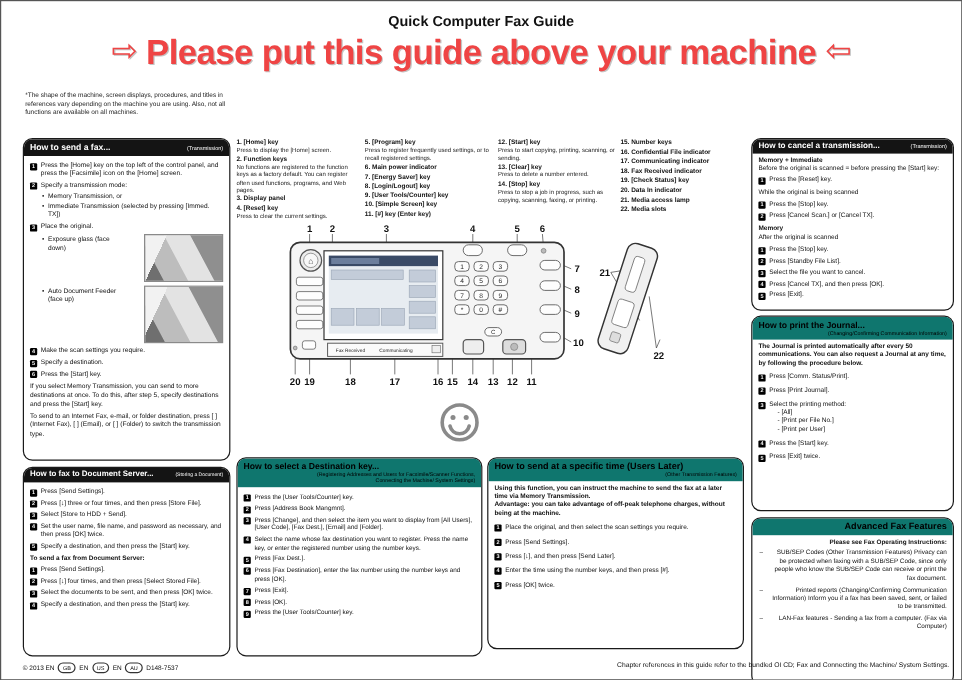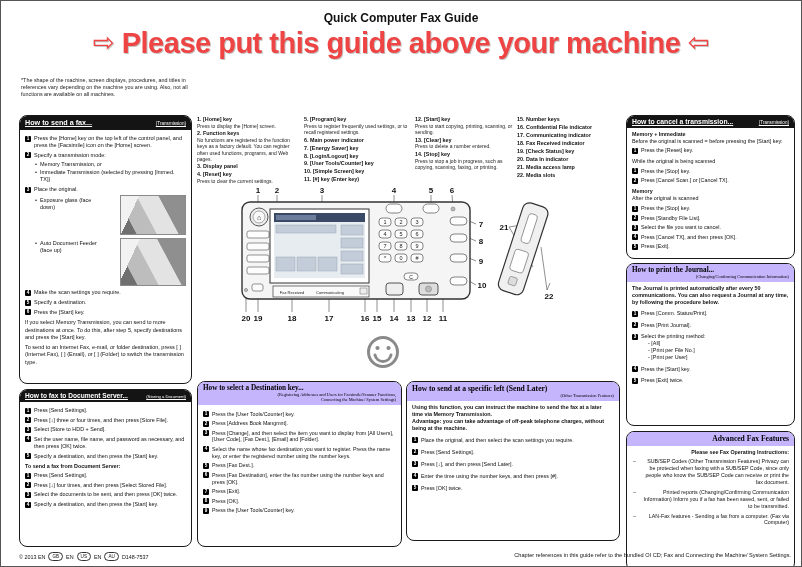--- a/index.html
+++ b/index.html
@@ -6,22 +6,22 @@
   .page{position:relative;width:800px;height:565px;border:1px solid #555;background:#fff;
         font-family:"Liberation Sans","DejaVu Sans",sans-serif;color:#111;overflow:hidden;}
   
   .doc-title{position:absolute;top:10px;left:0;width:100%;text-align:center;font-size:12px;font-weight:bold;}
   .banner{position:absolute;top:26px;left:0;width:100%;text-align:center;color:#ef4444;
           font-weight:bold;font-size:29px;letter-spacing:-0.5px;text-shadow:1px 1px 0 #c4c4c4;white-space:nowrap;}
   .banner .arr{font-size:26px;font-weight:normal;vertical-align:2px;}
   .note{position:absolute;left:20px;top:76px;width:172px;font-size:5.4px;line-height:1.3;color:#222;}
   
   .box{position:absolute;border:1.5px solid #1a1a1a;border-radius:8px;background:#fff;overflow:hidden;box-sizing:border-box;}
-  .hdr-dark{background:#141414;color:#fff;padding:2px 5px 2.5px;display:flex;justify-content:space-between;align-items:baseline;text-decoration:underline;}
-  .hdr-gray{background:#c4b5fd;color:#000;padding:2px 5px 2.5px;font-family:Liberation Serif, serif;}
+  .hdr-dark{background:#141414;color:#fff;padding:2px 5px 2.5px;display:flex;justify-content:space-between;align-items:baseline;}
+  .hdr-gray{background:#0f766e;color:#000;padding:2px 5px 2.5px;}
   .hdr-title{font-weight:bold;font-size:7.2px;white-space:nowrap;}
   .hdr-tag{font-size:4.6px;white-space:nowrap;}
   .hdr-gray .tagline{font-size:4.4px;text-align:right;line-height:1.2;}
   .bx-body{padding:3px 5px;font-size:5.5px;line-height:1.3;}
   .steps{counter-reset:s;}
   .step{position:relative;padding-left:9px;margin:2.6px 0;}
   .step::before{counter-increment:s;content:counter(s);position:absolute;left:0;top:0.5px;width:6px;height:6px;
     background:#000;color:#fff;font-size:4.6px;line-height:6px;text-align:center;border-radius:1px;font-weight:bold;}
   .bullet{position:relative;padding-left:6px;margin:1.5px 0;}
   .bullet::before{content:"\2022";position:absolute;left:1px;top:0;}
@@ -385,21 +385,21 @@
       <div class="step">Press [Fax Dest.].</div>
       <div class="step">Press [Fax Destination], enter the fax number using the number keys and press [OK].</div>
       <div class="step">Press  [Exit].</div>
       <div class="step">Press  [OK].</div>
       <div class="step">Press the [User Tools/Counter] key.</div>
     </div>
   </div>
 
   <div class="box" style="left:405px;top:380px;width:214px;height:160px;">
     <div class="hdr-gray">
-      <div class="hdr-title" style="font-size:7.6px;">How to send at a specific left (Send Later)</div>
+      <div class="hdr-title" style="font-size:7.6px;">How to send at a specific time (Users Later)</div>
       <div class="tagline">(Other Transmission Features)</div>
     </div>
     <div class="bx-body" style="font-size:5.4px;">
       <div class="b">Using this function, you can instruct the machine to send the fax at a later time via Memory Transmission.</div>
       <div class="b">Advantage: you can take advantage of off-peak telephone charges, without being at the machine.</div>
       <div class="steps" style="margin-top:3px;">
         <div class="step" style="margin:5px 0;">Place the original, and then select the scan settings you require.</div>
         <div class="step" style="margin:5px 0;">Press [Send Settings].</div>
         <div class="step" style="margin:5px 0;">Press  [↓], and then press [Send Later].</div>
         <div class="step" style="margin:5px 0;">Enter the time using the number keys, and then press [#].</div>

